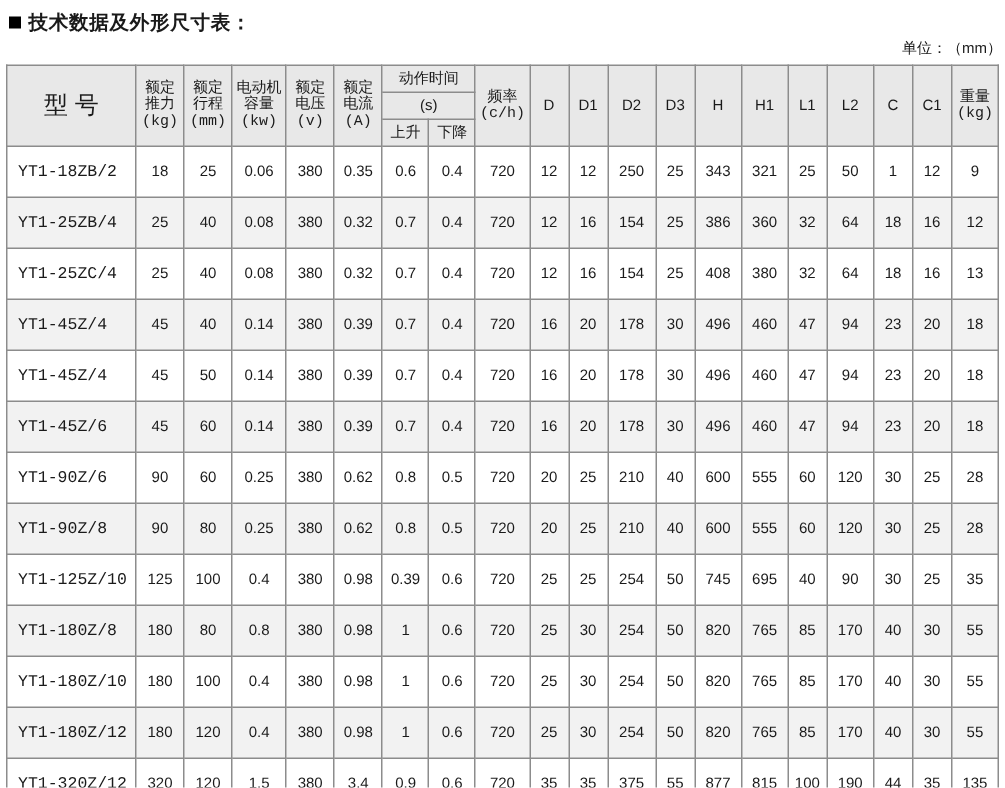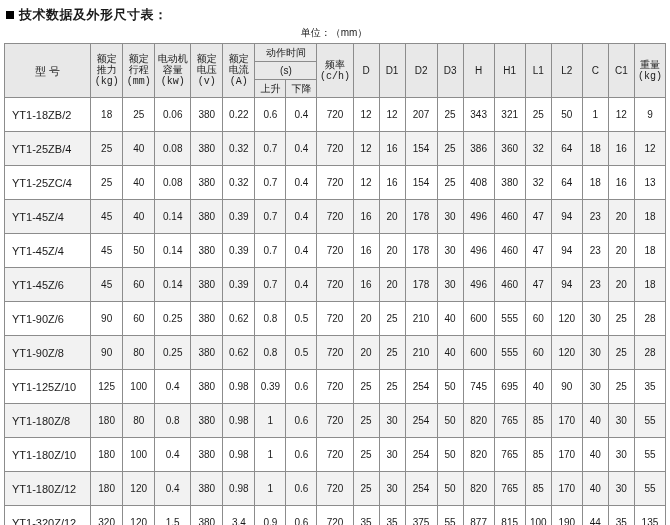--- a/index.html
+++ b/index.html
@@ -34,21 +34,21 @@
     margin-right: 5px;
     flex: 0 0 auto;
   }
   .title-text {
     font-size: 13px;
     font-weight: bold;
     letter-spacing: 0.5px;
     line-height: 18px;
   }
   .unit-row {
-    text-align: center;
+    text-align: right;
     padding: 0 2px 3px 0;
     font-size: 10px;
     line-height: 14px;
   }
   table.spec {
     border-collapse: collapse;
     width: 662px;
     margin: 0 4px;
     table-layout: fixed;
   }
@@ -59,36 +59,37 @@
     font-size: 10px;
     padding: 0;
     line-height: 12px;
   }
   thead th {
     background: #e8e8e8;
     font-weight: normal;
     height: 17px;
   }
   thead th.model-head {
-    font-size: 11px;
+    font-size: 16px;
     font-weight: normal;
   }
   .hdr-two {
     line-height: 11px;
     padding: 1px 0;
     font-family: Liberation Mono, monospace;
   }
   tbody td {
     height: 33px;
     background: #ffffff;
   }
   tbody td.model {
     text-align: left;
     padding-left: 7px;
     font-size: 11px;
+    font-family: Liberation Mono, monospace;
   }
   tbody tr.alt td {
     background: #f2f2f2;
   }
   .sub {
     font-size: 9px;
   }
 </style>
 </head>
 <body>
@@ -195,27 +196,27 @@
         <th>下降</th>
       </tr>
     </thead>
     <tbody id="tbody">
         <tr>
           <td class="model">YT1-18ZB/2</td>
           <td>18</td>
           <td>25</td>
           <td>0.06</td>
           <td>380</td>
-          <td>0.22</td>
-          <td>0.6</td>
-          <td>0.4</td>
-          <td>720</td>
-          <td>12</td>
-          <td>12</td>
-          <td>207</td>
+          <td>0.35</td>
+          <td>0.6</td>
+          <td>0.4</td>
+          <td>720</td>
+          <td>12</td>
+          <td>12</td>
+          <td>250</td>
           <td>25</td>
           <td>343</td>
           <td>321</td>
           <td>25</td>
           <td>50</td>
           <td>1</td>
           <td>12</td>
           <td>9</td>
         </tr>
         <tr class="alt">

